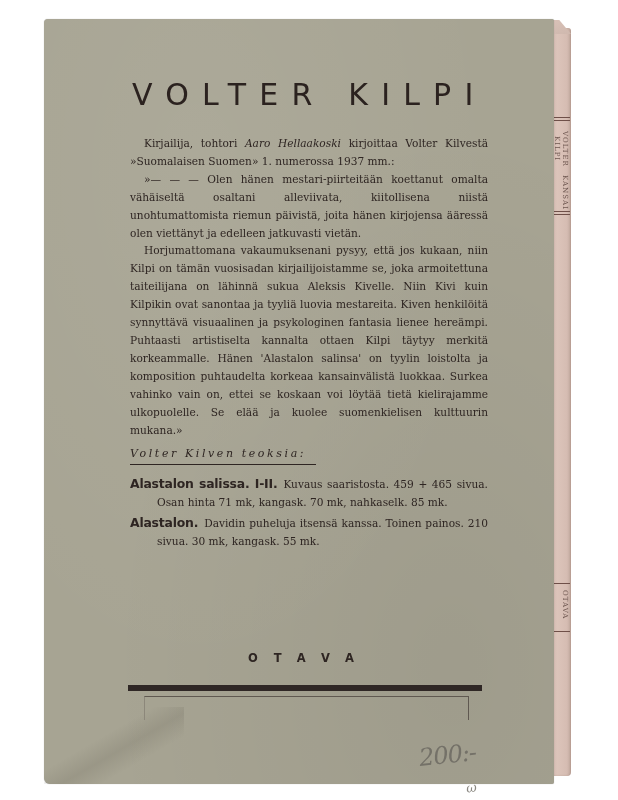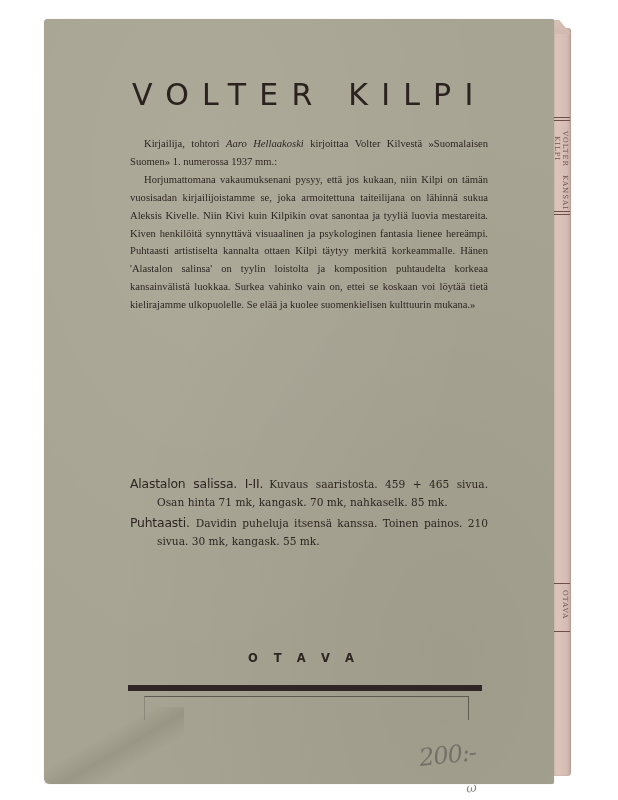--- a/index.html
+++ b/index.html
@@ -133,21 +133,21 @@
       font-family: "DejaVu Serif", serif;
       font-size: 10.6px;
       line-height: 17.5px;
       color: #2e2522;
       padding-left: 27px;
       text-indent: -27px;
       text-align: justify;
     }
     .work-title {
       font-family: "DejaVu Sans", sans-serif;
-      font-weight: normal;
+      font-weight: bold;
       font-size: 12.4px;
       letter-spacing: -0.2px;
       margin-right: 6px;
     }
     .publisher {
       position: absolute;
       left: 130px;
       top: 632px;
       width: 270px;
       text-align: center;
@@ -214,29 +214,31 @@
   <div class="spine-band" style="top:214px;"></div>
   <div class="spine-band" style="top:583px;"></div>
   <div class="spine-text" style="top:590px;height:30px;">OTAVA</div>
   <div class="spine-band" style="top:631px;"></div>
 
   <div class="cover">
     <div class="cover-fold"></div>
 
     <h1 class="title">VOLTER KILPI</h1>
 
-    <div class="body-text" style="top:116px;font-family:Liberation Serif, serif;">
+    <div class="body-text" style="top:116px;">
       <p class="para"><span>Kirjailija, tohtori </span><em>Aaro Hellaakoski</em><span> kirjoittaa Volter Kilvestä »Suomalaisen Suomen» 1. numerossa 1937 mm.:</span></p>
+      <p class="para">»— — — Olen hänen mestari-piirteitään koettanut omalta vähäiseltä osaltani alleviivata, kiitollisena niistä unohtumattomista riemun päivistä, joita hänen kirjojensa ääressä olen viettänyt ja edelleen jatkuvasti vietän.</p>
       <p class="para">Horjumattomana vakaumuksenani pysyy, että jos kukaan, niin Kilpi on tämän vuosisadan kirjailijoistamme se, joka armoitettuna taiteilijana on lähinnä sukua Aleksis Kivelle. Niin Kivi kuin Kilpikin ovat sanontaa ja tyyliä luovia mestareita. Kiven henkilöitä synnyttävä visuaalinen ja psykologinen fantasia lienee hereämpi. Puhtaasti artistiselta kannalta ottaen Kilpi täytyy merkitä korkeammalle. Hänen 'Alastalon salinsa' on tyylin loistolta ja komposition puhtaudelta korkeaa kansainvälistä luokkaa. Surkea vahinko vain on, ettei se koskaan voi löytää tietä kielirajamme ulkopuolelle. Se elää ja kuolee suomenkielisen kulttuurin mukana.»</p>
     </div>
 
+    <div class="works-heading">Volter Kilven teoksia:</div>
 
     <div class="works">
       <p class="work"><span class="work-title">Alastalon salissa. I-II.</span><span>Kuvaus saaristosta. 459 + 465 sivua. Osan hinta 71 mk, kangask. 70 mk, nahkaselk. 85 mk.</span></p>
-      <p class="work"><span class="work-title">Puhtaasti.</span><span>Davidin puheluja itsensä kanssa. Toinen painos. 210 sivua. 30 mk, kangask. 55 mk.</span></p>
+      <p class="work"><span class="work-title">Alastalon.</span><span>Davidin puheluja itsensä kanssa. Toinen painos. 210 sivua. 30 mk, kangask. 55 mk.</span></p>
     </div>
 
     <div class="publisher">OTAVA</div>
 
     <div class="rule-thick"></div>
     <div class="frame"></div>
 
     <div class="pencil">200:-</div>
     <div class="pencil-sub">ω</div>
   </div>

